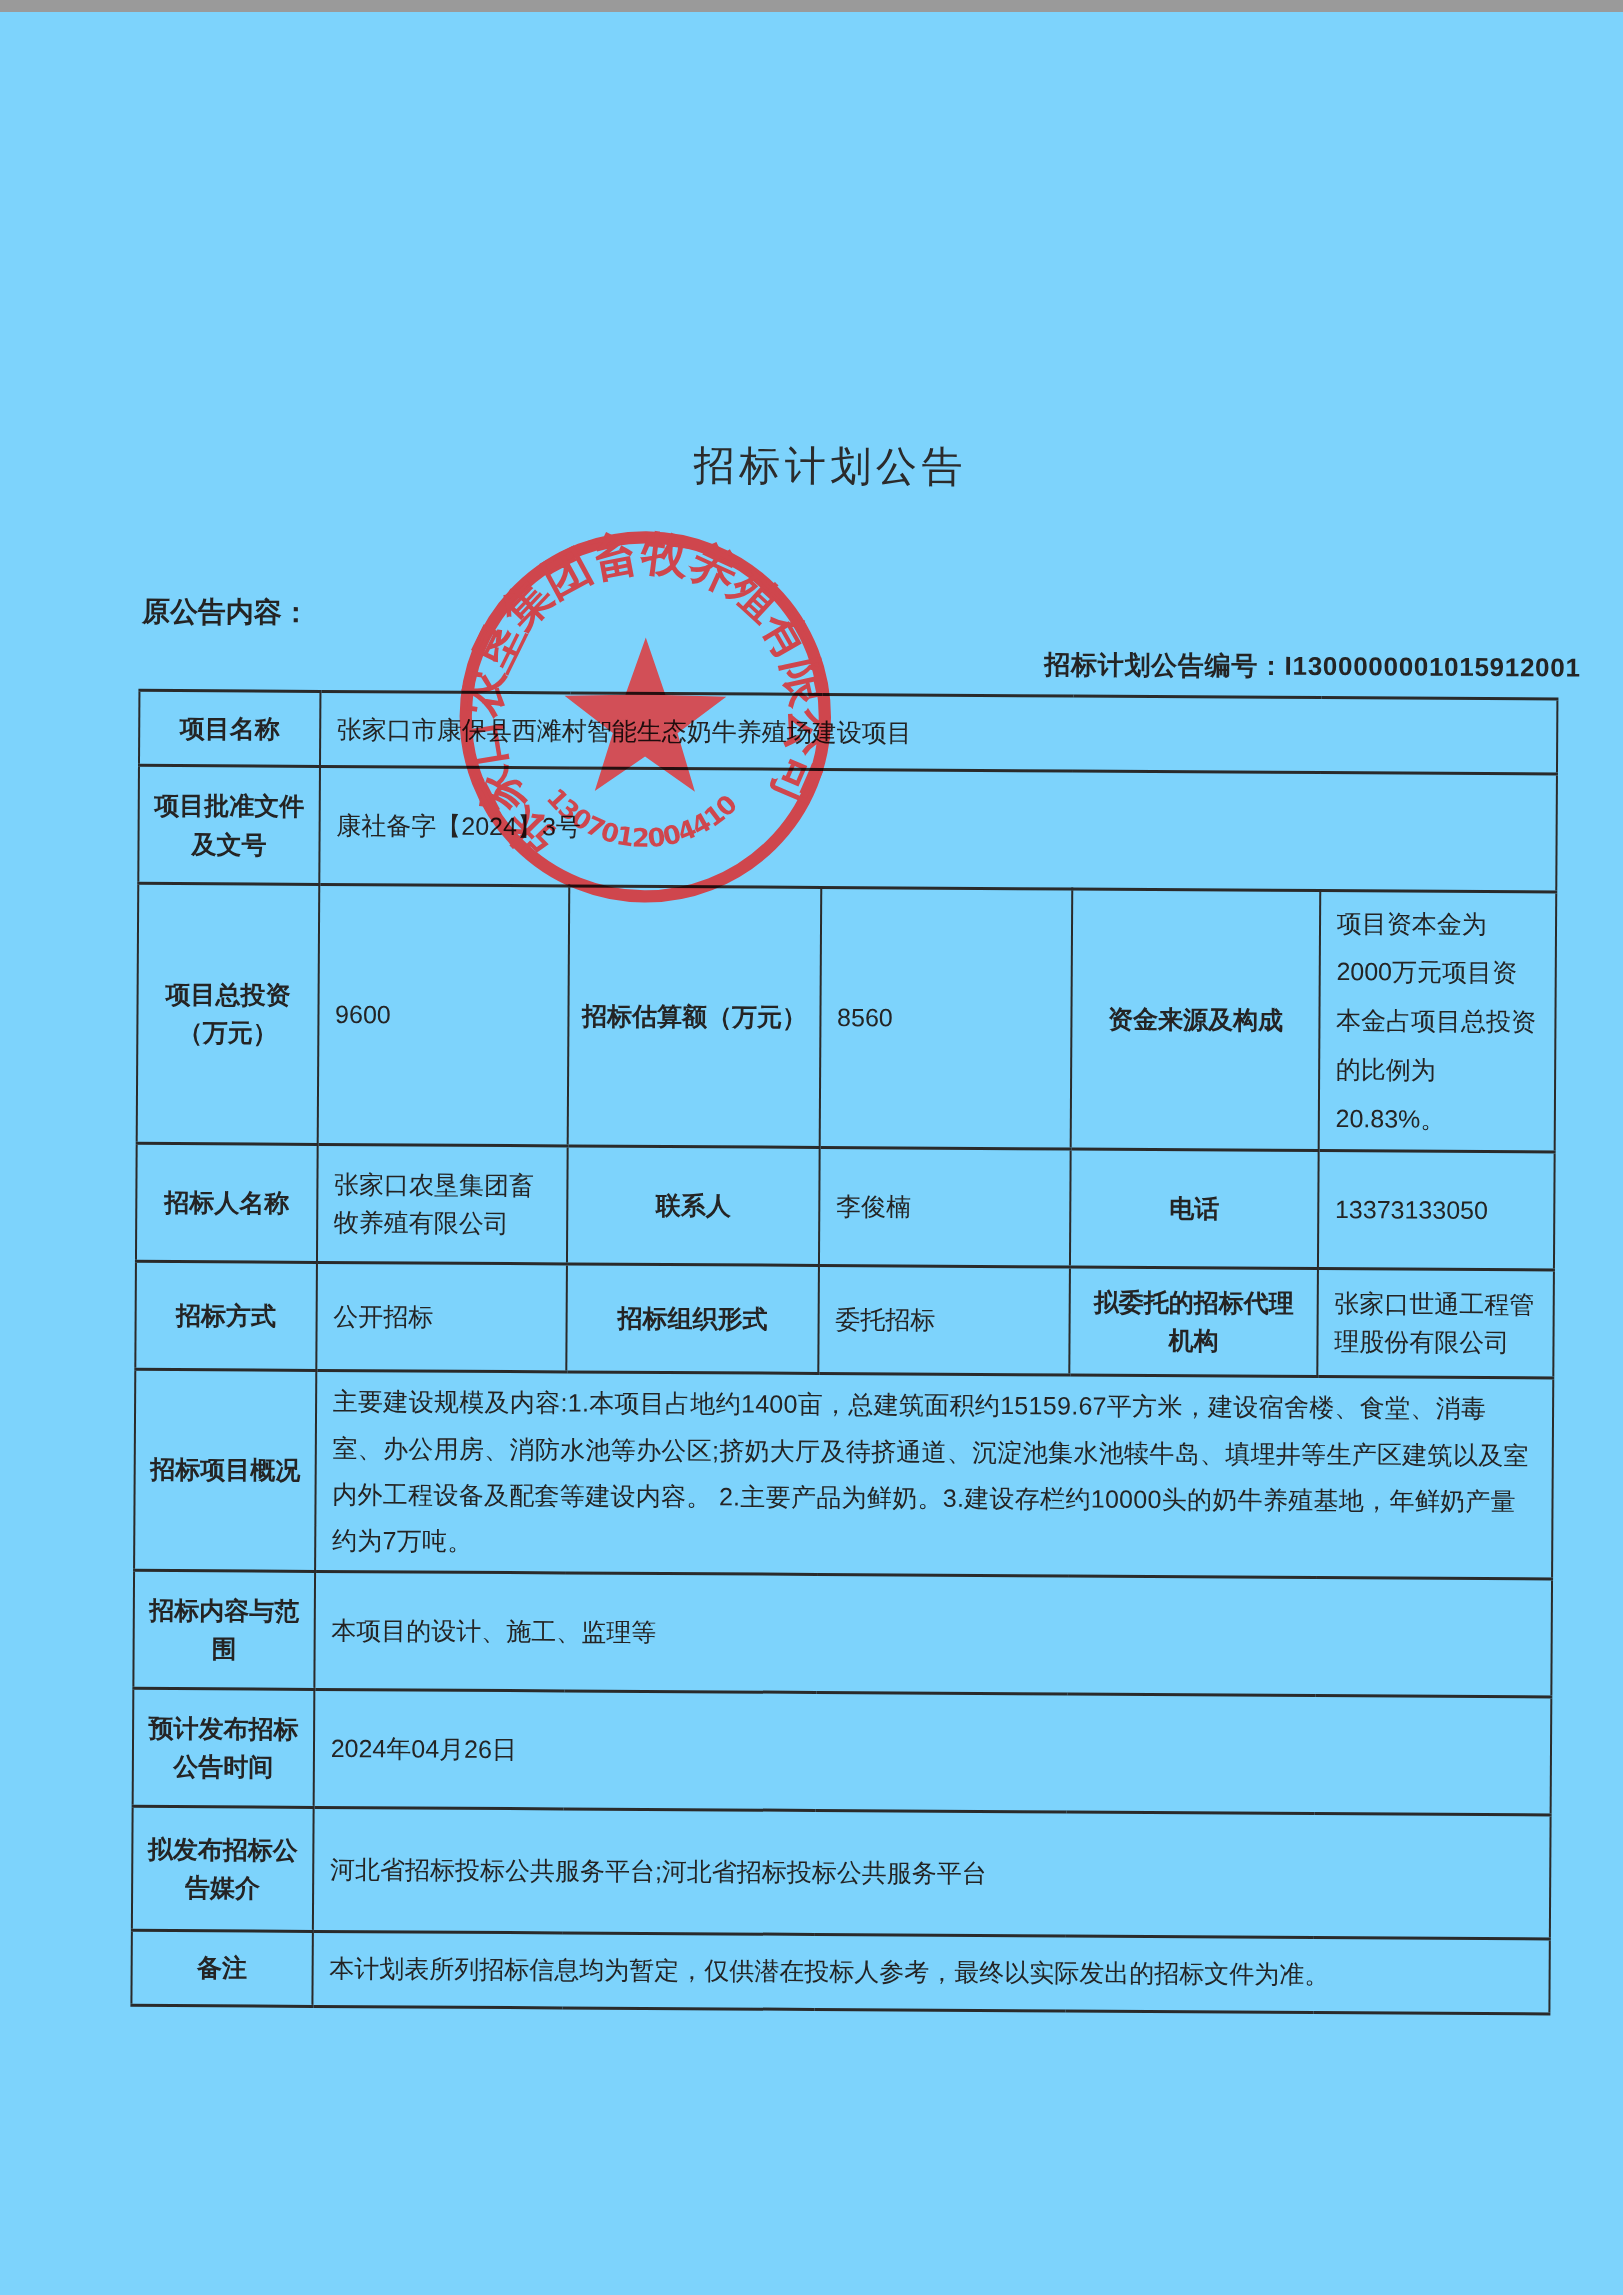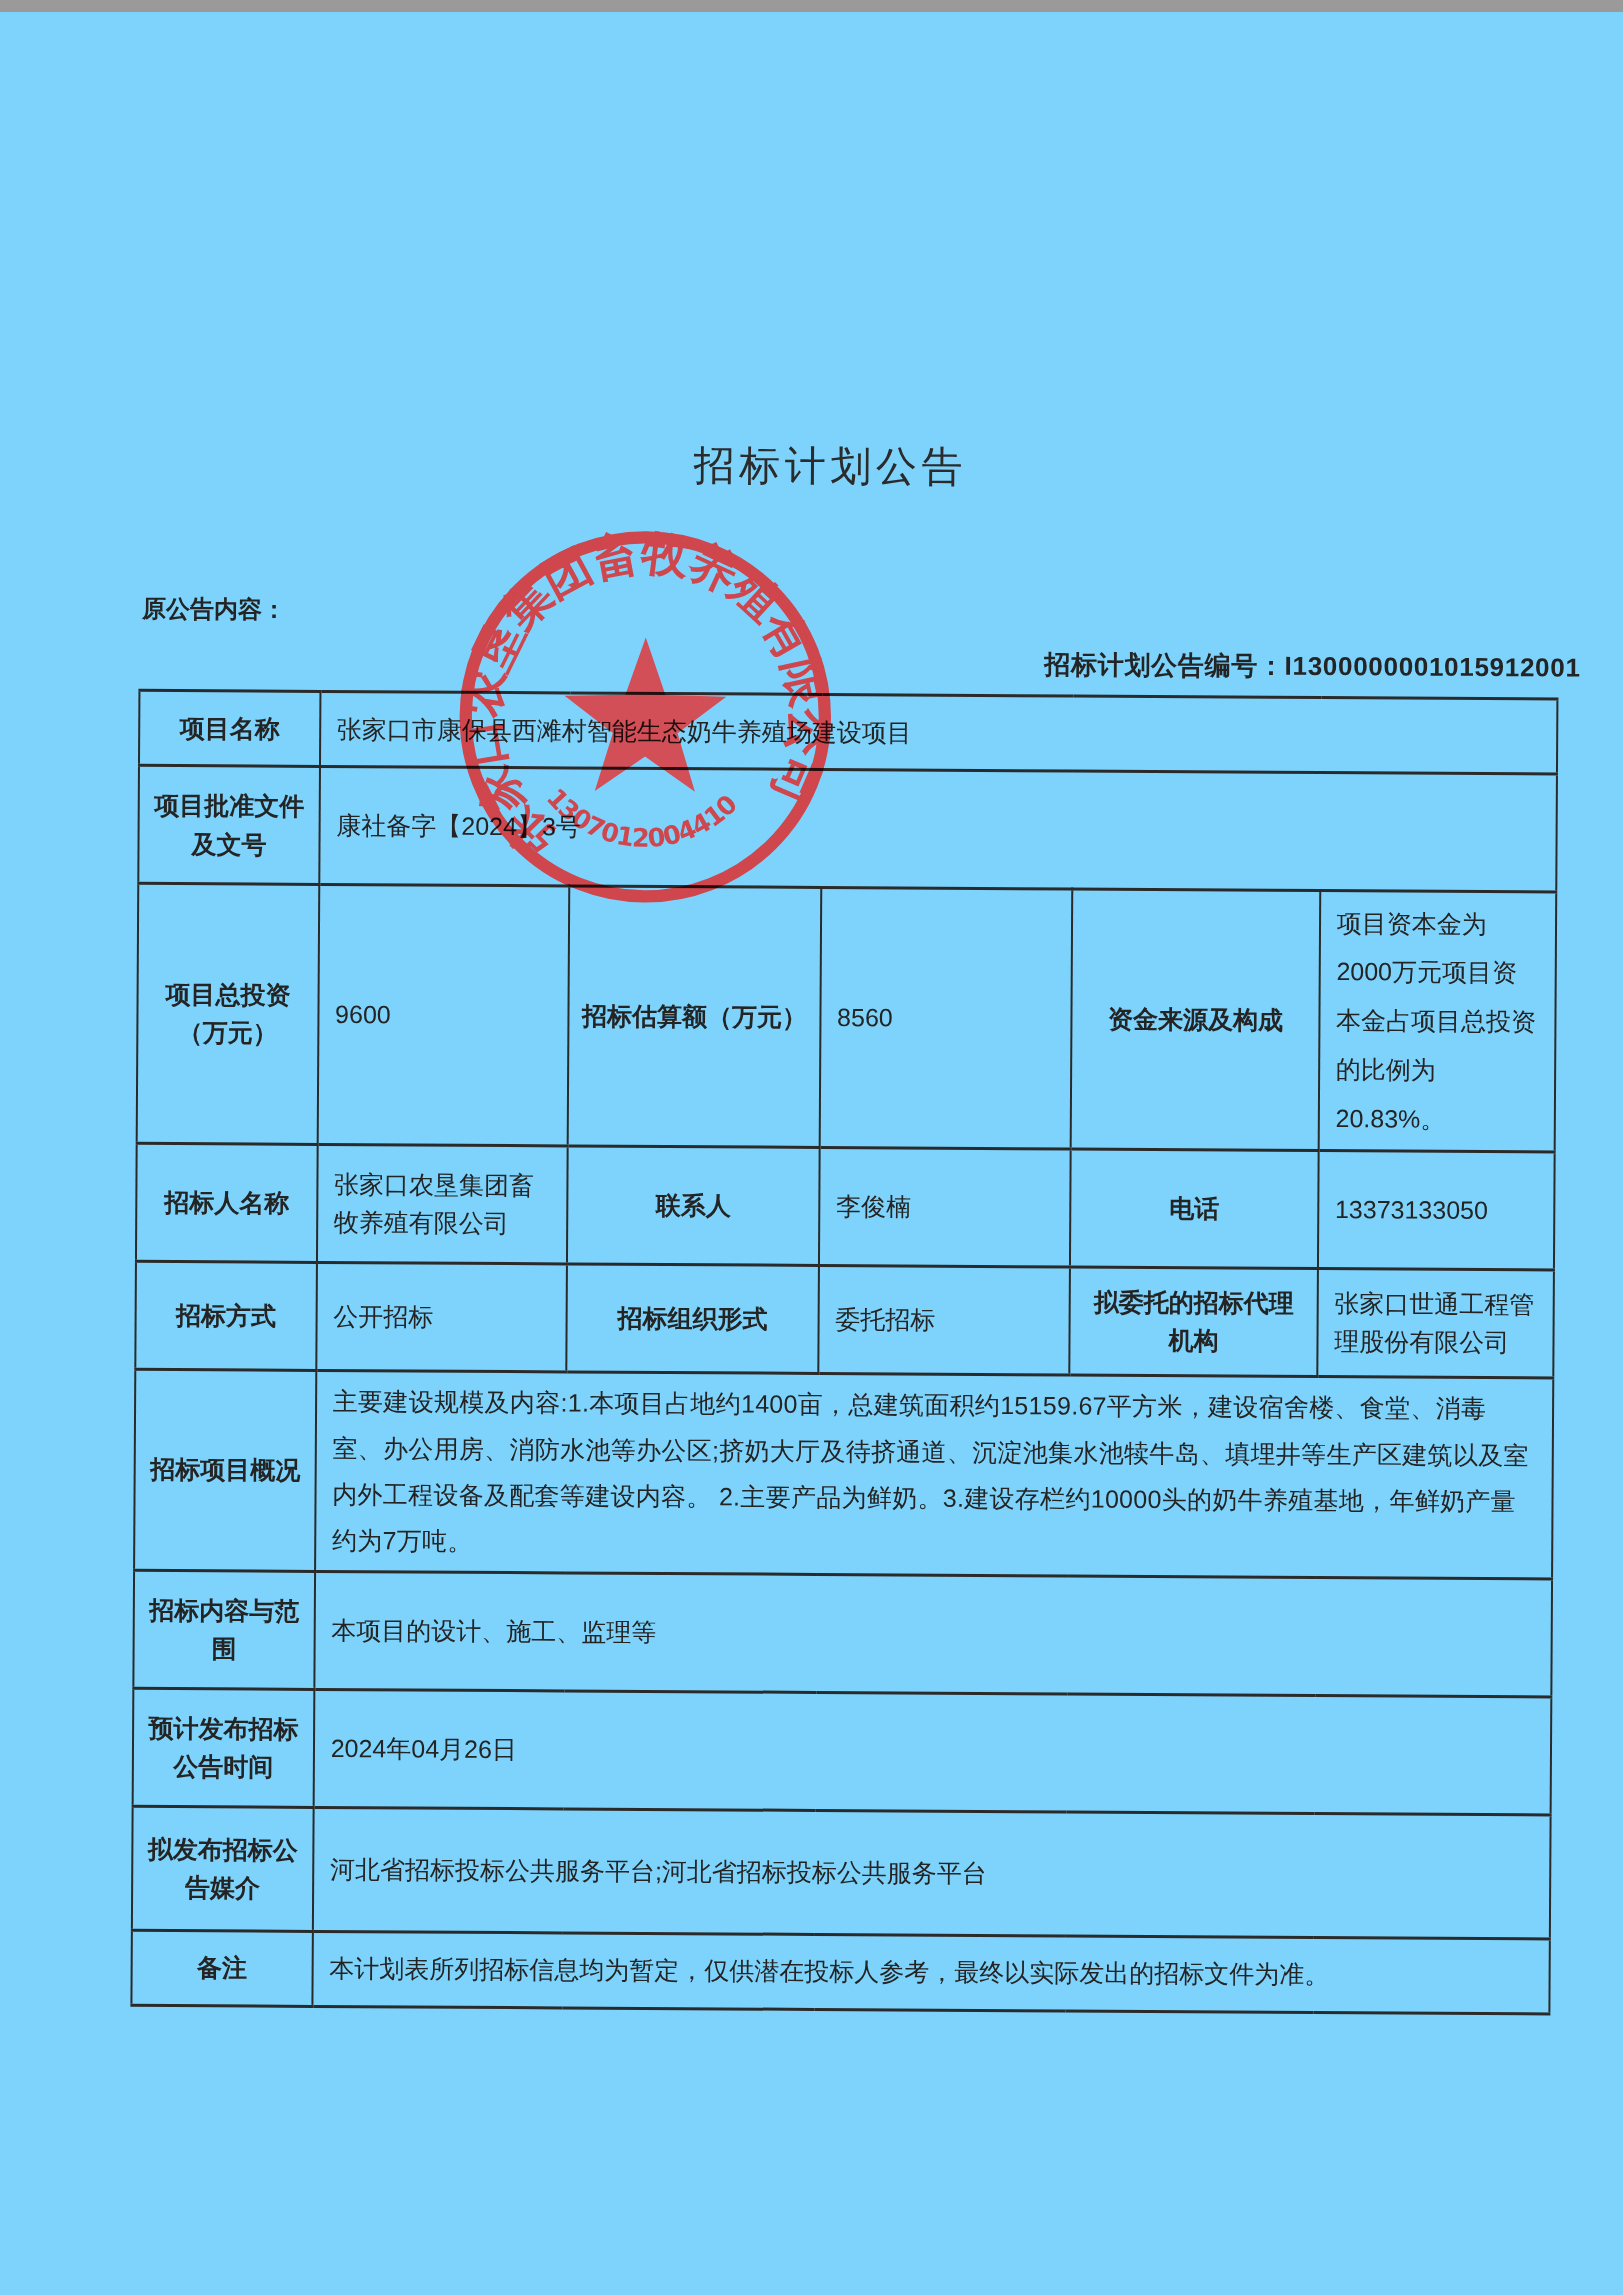--- a/index.html
+++ b/index.html
@@ -6,21 +6,21 @@
   .sheet{
     position:relative;width:1623px;height:2295px;margin:12px auto;
     background:#7dd3fc;overflow:hidden;
     font-family:"Liberation Sans","DejaVu Sans",sans-serif;color:#242424;padding-left:32px;
   }
   .content{position:absolute;inset:0;transform:rotate(0.35deg);transform-origin:50% 40%;}
   .doc-title{
     position:absolute;top:427px;left:0;width:100%;text-align:center;
     font-size:41px;letter-spacing:4.6px;font-weight:400;color:#2b2b2b;
   }
-  .intro-label{position:absolute;top:585px;left:140px;font-size:24px;font-weight:700;}
+  .intro-label{position:absolute;top:585px;left:140px;font-size:28px;font-weight:700;}
   .plan-no{position:absolute;top:634px;right:76px;font-size:26px;font-weight:700;letter-spacing:0.7px;}
   table.doc{
     position:absolute;top:681px;left:137px;width:1419px;
     border-collapse:collapse;table-layout:fixed;
   }
   td{
     border:2px solid #2a2a2a;border-top-width:3.3px;border-bottom-width:3.3px;
     vertical-align:middle;font-size:25px;line-height:1.55;
     overflow-wrap:anywhere;
   }

